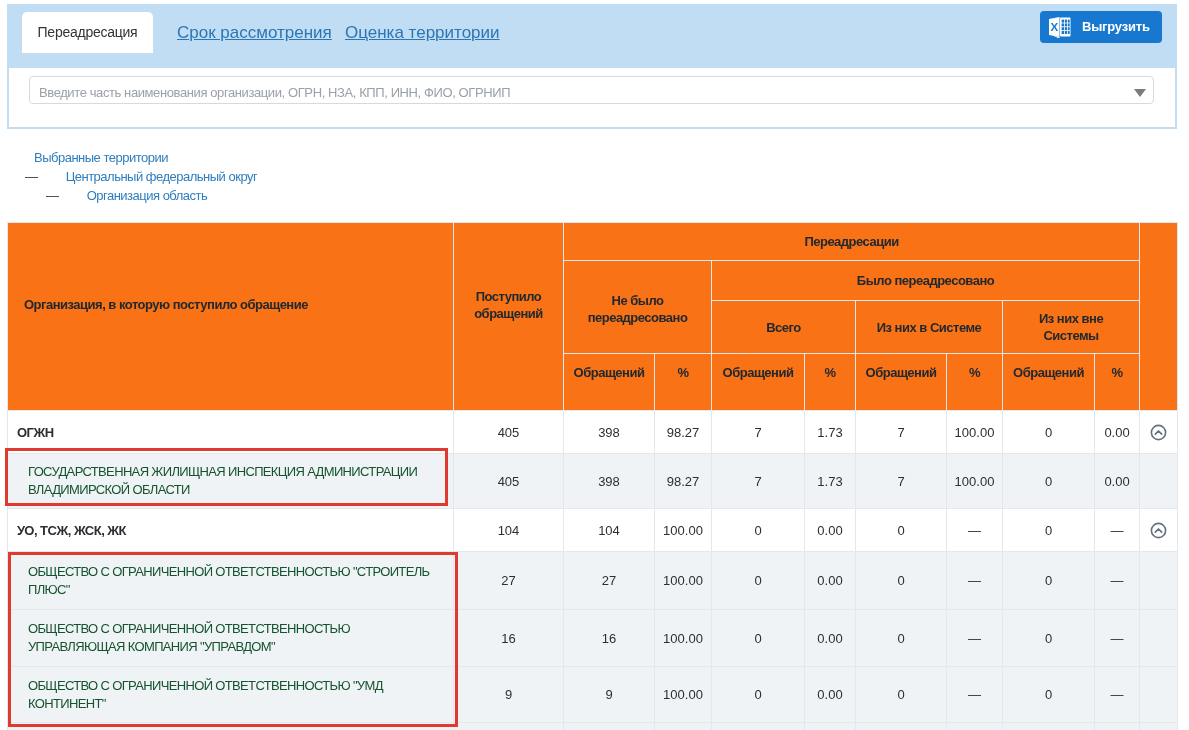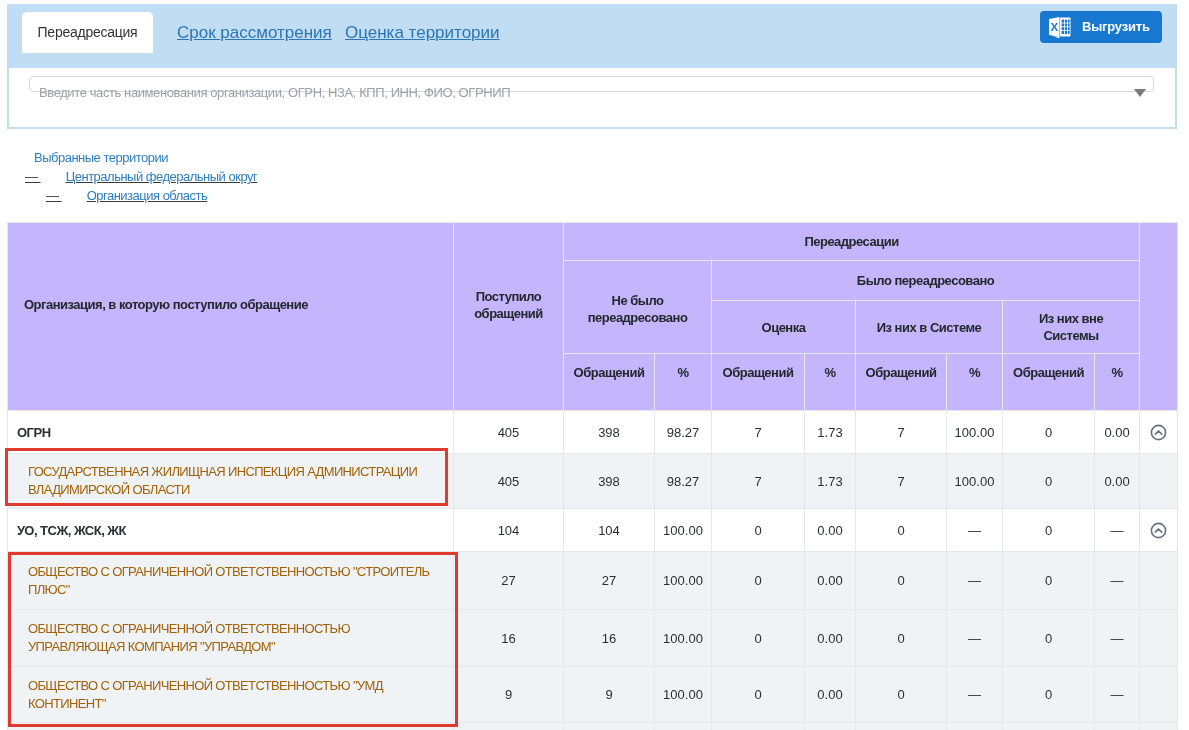--- a/index.html
+++ b/index.html
@@ -15,46 +15,46 @@
                 background:#fff; border-radius:5px 5px 0 0; text-align:center;
                 font-size:14px; letter-spacing:-0.25px; color:#333; line-height:40px; }
   .tablink { position:absolute; top:19px; font-size:17px; color:#2c76b4; text-decoration:underline; }
   .tl1 { left:170px; }
   .tl2 { left:338px; }
   .btn-export { position:absolute; left:1033px; top:7px; width:122px; height:32px;
                 background:#1878cf; border-radius:4px; color:#fff; font-weight:bold;
                 font-size:13px; letter-spacing:-0.2px; }
   .btn-export svg { position:absolute; left:9px; top:5px; }
   .btn-export span { position:absolute; left:42px; top:8px; }
-  .searchbox { position:absolute; left:20px; top:72px; width:1125px; height:16px;
+  .searchbox { position:absolute; left:20px; top:72px; width:1125px; height:28px;
                border:1px solid #d9d9d9; border-radius:4px; background:#fff; }
   .searchbox .ph { position:absolute; left:9px; top:8px; font-size:13px; letter-spacing:-0.4px; color:#9aa1a8; }
   .searchbox .arr { position:absolute; right:7px; top:12px; width:0; height:0;
                     border-left:6px solid transparent; border-right:6px solid transparent;
                     border-top:8px solid #7b7b7b; }
 
   
   .terr { position:absolute; left:9px; top:150px; font-size:13px; letter-spacing:-0.5px; }
   .terr a { color:#2e7ebe; text-decoration:none;margin-left:25px; }
-  .terr .row { margin-top:4px; color:#3a3a3a;text-decoration:underline; }
+  .terr .row { margin-top:4px; color:#3a3a3a; }
   .terr .d1 { padding-left:16px; }
   .terr .d2 { padding-left:37px; }
 
   
   table.grid { position:absolute; left:7px; top:222px; width:1170px; border-collapse:collapse;
                table-layout:fixed; font-size:13px; color:#2b2f33; }
   .grid th, .grid td { border:1px solid #e4e8ec; padding:0; text-align:center; vertical-align:middle; }
-  .grid th { background:#c4b5fd; font-weight:bold; color:#23282d; font-size:13px; letter-spacing:-0.5px; line-height:17px; }
+  .grid th { background:#f97316; font-weight:bold; color:#23282d; font-size:13px; letter-spacing:-0.5px; line-height:17px; }
   .grid th.org { text-align:left; padding-left:16px; padding-bottom:25px; }
   .grid th.post { padding-bottom:24px; }
   .grid th.nebylo { padding-top:4px; }
   .grid tr.lasth th { padding-bottom:20px; }
   .grid td.name { text-align:left; padding-left:9px; font-weight:bold; font-size:13px; letter-spacing:-0.5px; }
   .grid td.orgl { text-align:left; padding-left:20px; font-weight:normal; }
-  .grid td.orgl a { color:#a16207; text-decoration:none; font-size:13px; letter-spacing:-0.65px; }
+  .grid td.orgl a { color:#14532d; text-decoration:none; font-size:13px; letter-spacing:-0.65px; }
   .grid td.orgl { line-height:18px; }
   .grid tr.sub td { background:#f0f3f6; }
   .grid .chev { display:block; margin:0 auto; }
 
   
   .red1 { position:absolute; left:5px; top:448px; width:443px; height:58px;
           border:3px solid #e03a30; }
   .red2 { position:absolute; left:8px; top:552px; width:450px; height:175px;
           border:3px solid #e03a30; }
 </style>
@@ -121,36 +121,36 @@
       <th class="org" rowspan="4">Организация, в которую поступило обращение</th>
       <th class="post" rowspan="4">Поступило<br>обращений</th>
       <th colspan="8">Переадресации</th>
       <th rowspan="4"></th>
     </tr>
     <tr style="height:40px">
       <th class="nebylo" colspan="2" rowspan="2">Не было<br>переадресовано</th>
       <th colspan="6">Было переадресовано</th>
     </tr>
     <tr style="height:53px">
-      <th colspan="2">Оценка</th>
+      <th colspan="2">Всего</th>
       <th colspan="2">Из них в Системе</th>
       <th colspan="2">Из них вне<br>Системы</th>
     </tr>
     <tr class="lasth" style="height:57px">
       <th>Обращений</th>
           <th>%</th>
       <th>Обращений</th>
           <th>%</th>
       <th>Обращений</th>
           <th>%</th>
       <th>Обращений</th>
           <th>%</th>
     </tr>
     <tr style="height:43px">
-      <td class="name">ОГРН</td>
+      <td class="name">ОГЖН</td>
       <td>405</td>
           <td>398</td>
           <td>98.27</td>
           <td>7</td>
           <td>1.73</td>
           <td>7</td>
           <td>100.00</td>
           <td>0</td>
           <td>0.00</td>
       <td>

